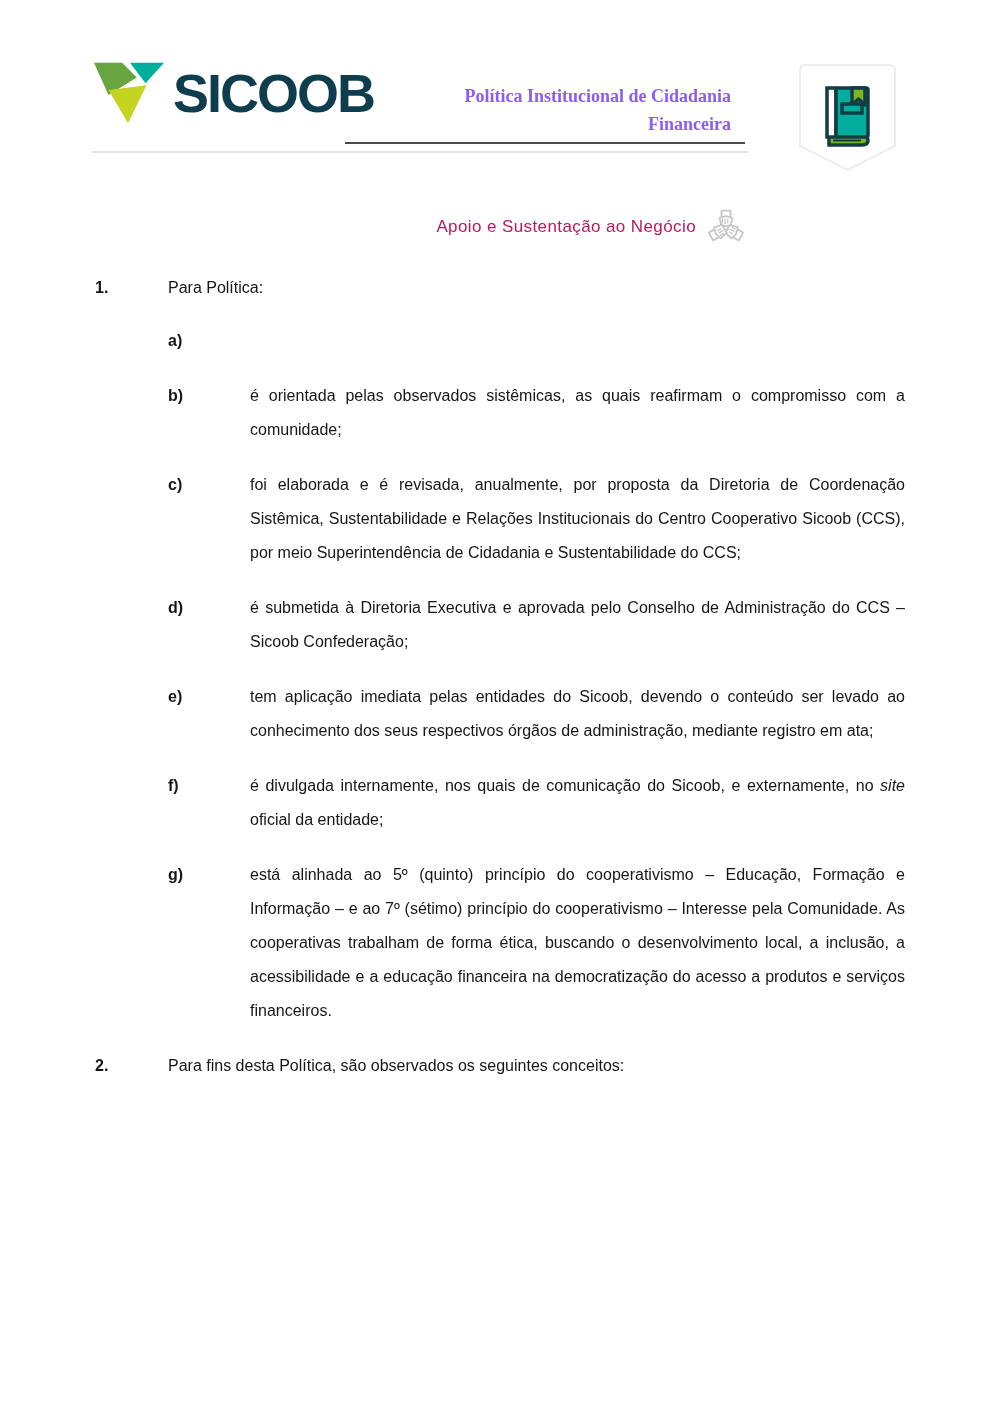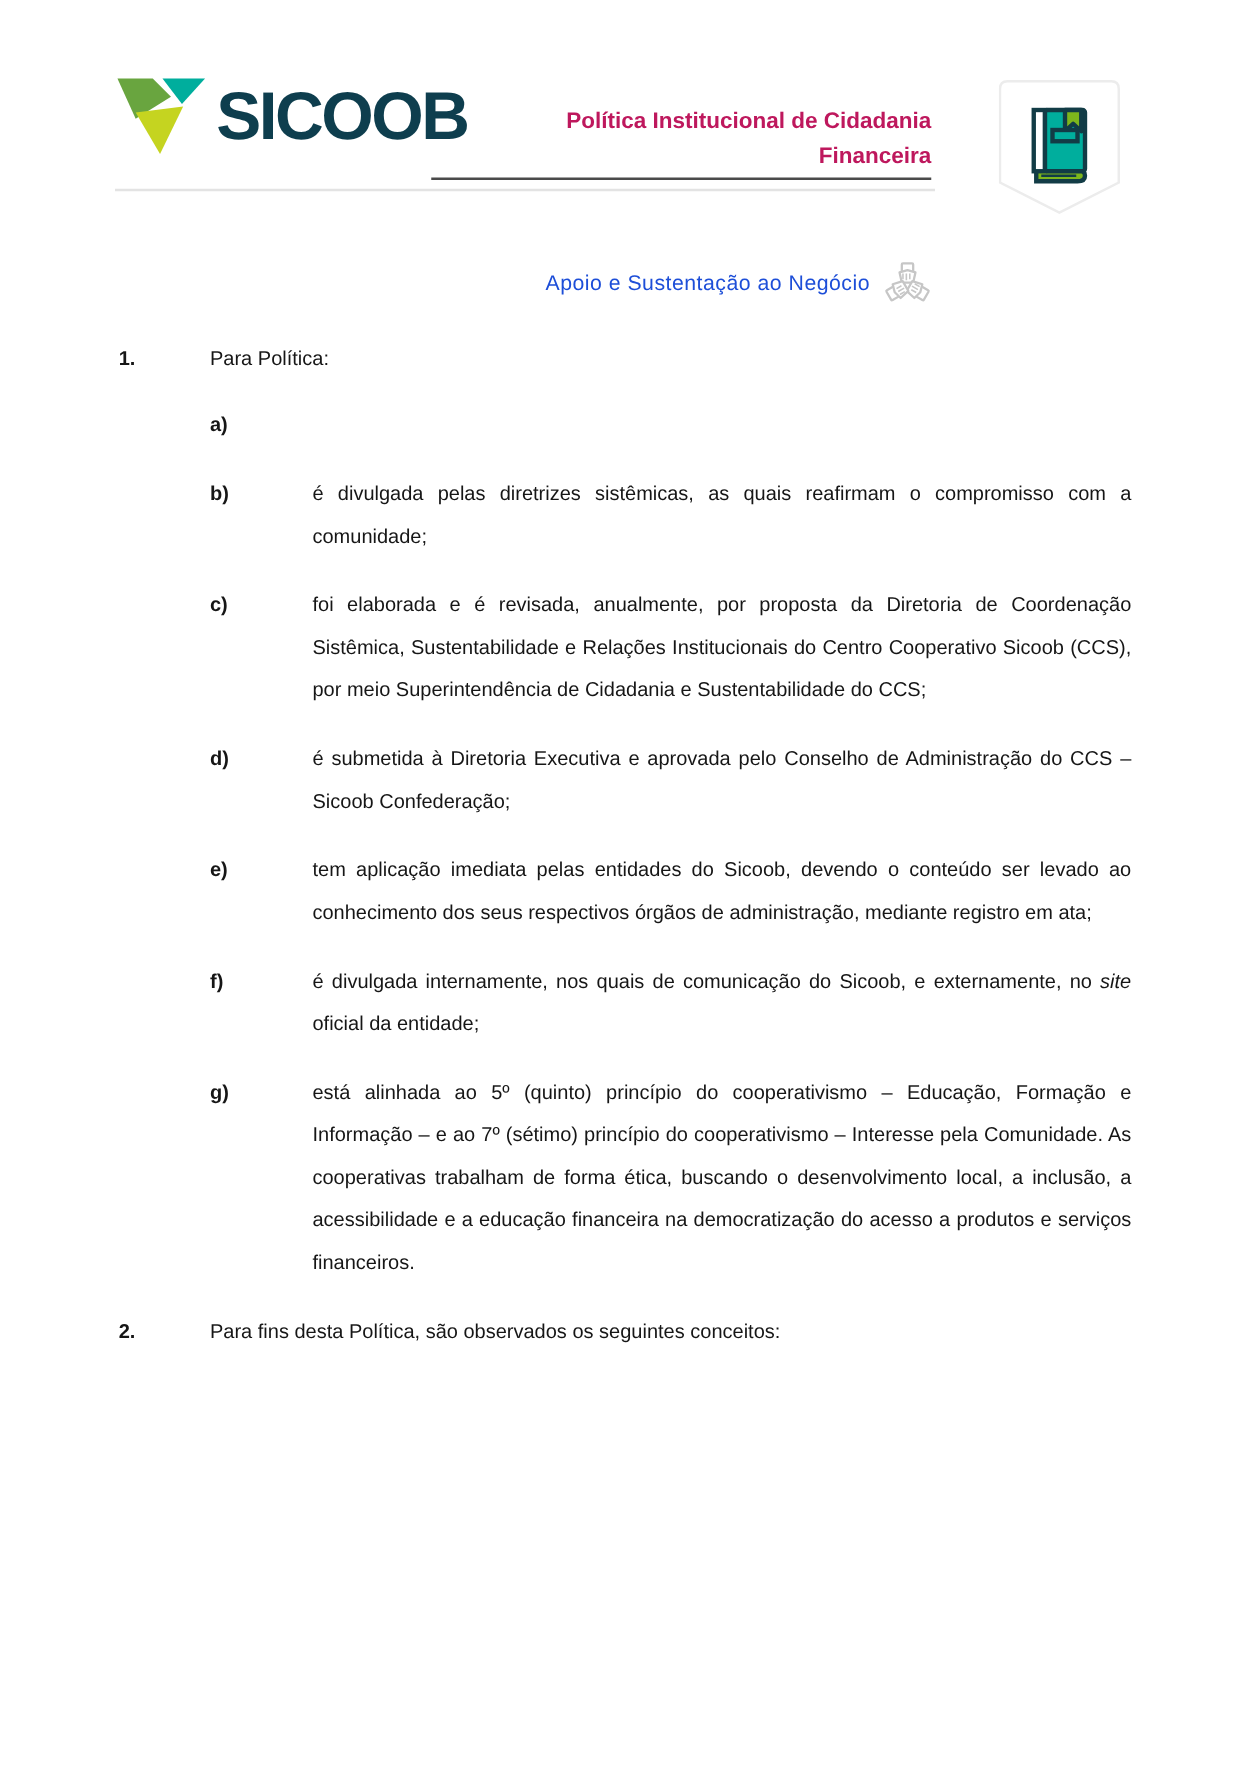--- a/index.html
+++ b/index.html
@@ -16,41 +16,41 @@
   
   .logo {
     position:absolute; left:92px; top:60px;
     display:flex; align-items:center; gap:7px;
   }
   .logo-text {
     font-size:54px; font-weight:700; letter-spacing:-2px;
     color:#0e3e4e;
   }
   .title-block {
-    position:absolute; left:345px; top:82px; width:400px;
+    position:absolute; left:331px; top:82px; width:400px;
     text-align:right; font-weight:700; font-size:18px;
-    line-height:28px; color:#be185d;
+    line-height:28px; color:#8b5cf6;font-family:Liberation Serif, serif;
   }
   .title-underline {
     position:absolute; left:345px; top:142px; width:400px; height:2px;
     background:#4a4a4a;
   }
   .header-sep {
     position:absolute; left:92px; top:151px; width:656px; height:2px;
     background:#e3e3e3;
   }
   .badge { position:absolute; left:799px; top:64px; }
 
   
   .tagline {
     position:absolute; top:206px; right:254px;
     display:flex; align-items:center; gap:10px;
   }
   .tagline-text {
-    font-size:17px; color:#1d4ed8; letter-spacing:0.4px;
+    font-size:17px; color:#be185d; letter-spacing:0.4px;
   }
 
   
   .body {
     position:absolute; left:95px; top:271px; width:810px;
     font-size:16px; line-height:34px; color:#161616;
   }
   .num-row { display:flex; margin-bottom:19px; }
   .num-row .num { width:73px; font-weight:700; flex:none; }
   .num-row .num-text { flex:1; }
@@ -131,21 +131,21 @@
       <span class="num">1.</span>
       <span class="num-text">Para Política:</span>
     </div>
 
     <div class="sub">
       <span class="letter">a)</span>
     </div>
 
     <div class="sub">
       <span class="letter">b)</span>
-      <p class="ptext">é divulgada pelas diretrizes sistêmicas, as quais reafirmam o compromisso com a comunidade;</p>
+      <p class="ptext">é orientada pelas observados sistêmicas, as quais reafirmam o compromisso com a comunidade;</p>
     </div>
 
     <div class="sub">
       <span class="letter">c)</span>
       <p class="ptext">foi elaborada e é revisada, anualmente, por proposta da Diretoria de Coordenação Sistêmica, Sustentabilidade e Relações Institucionais do Centro Cooperativo Sicoob (CCS), por meio Superintendência de Cidadania e Sustentabilidade do CCS;</p>
     </div>
 
     <div class="sub">
       <span class="letter">d)</span>
       <p class="ptext">é submetida à Diretoria Executiva e aprovada pelo Conselho de Administração do CCS – Sicoob Confederação;</p>

